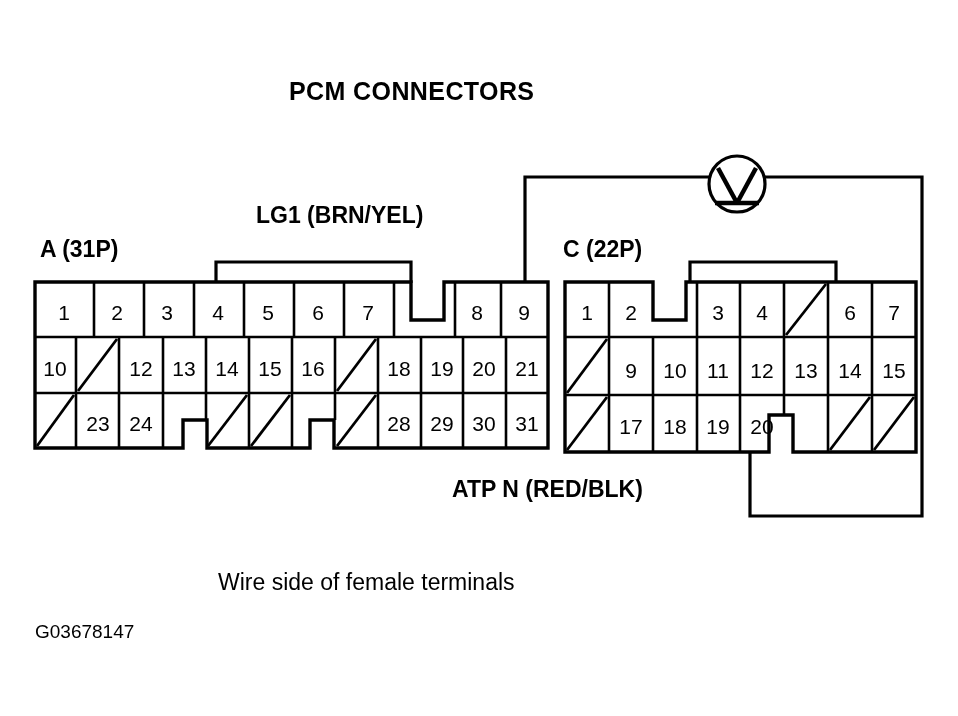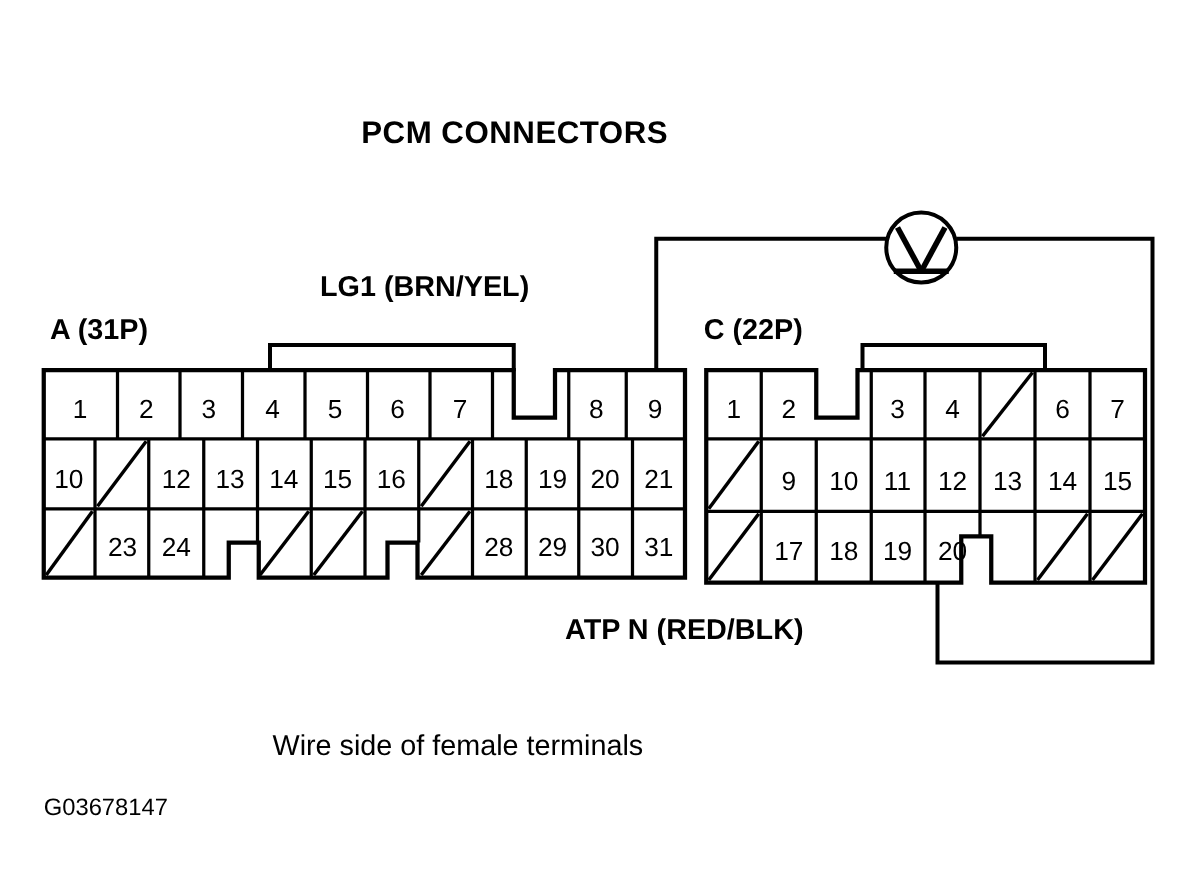--- a/index.html
+++ b/index.html
@@ -11,21 +11,21 @@
     width: 958px;
     height: 716px;
     font-family: "Liberation Sans", sans-serif;
     color: #000000;
     overflow: hidden;
     position: relative;
   }
   #diagram-root {
     position: absolute;
     left: 0;
-    top: 14px;
+    top: 0;
     width: 958px;
     height: 591px;
   }
   svg { display: block; }
   .hd-title {
     font-family: "Liberation Sans", sans-serif;
     font-weight: bold;
     font-size: 25px;
     letter-spacing: 0.4px;
   }

